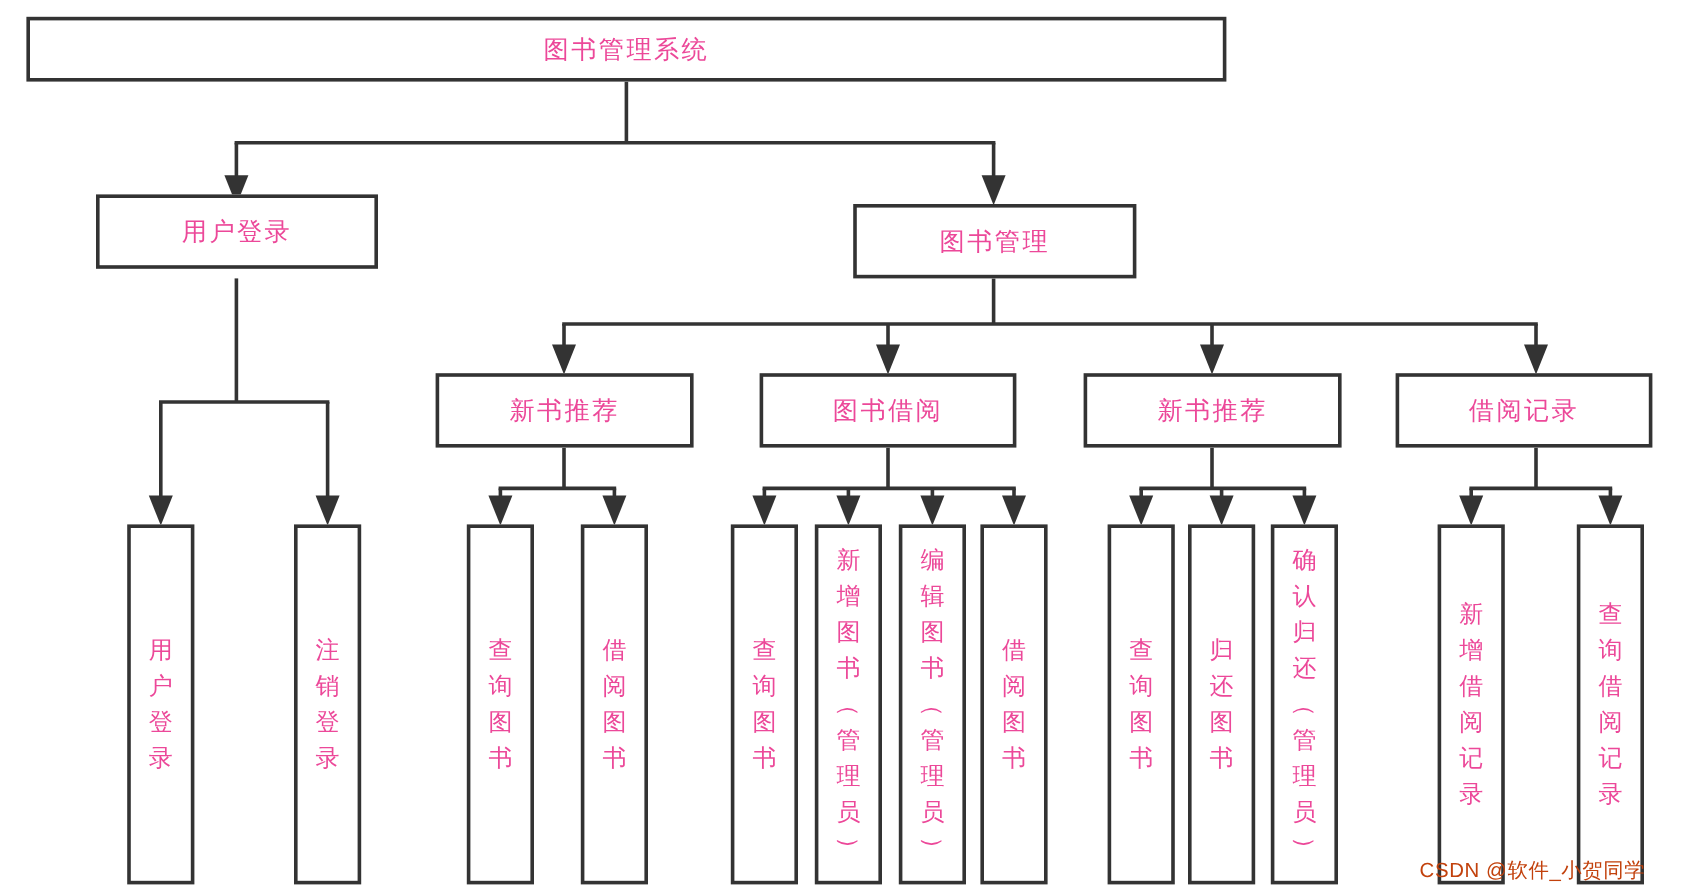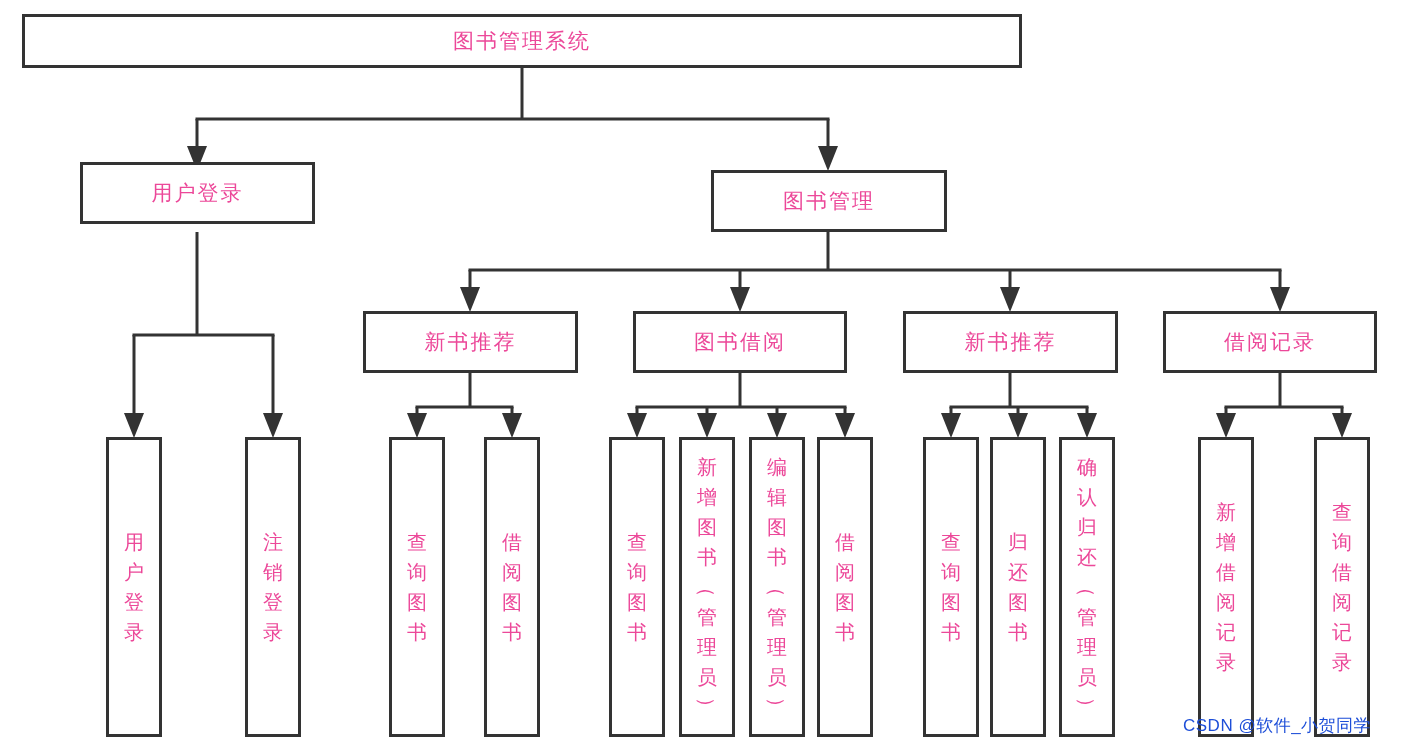--- a/index.html
+++ b/index.html
@@ -23,21 +23,21 @@
   .n-l3a{left:363px;top:311px;width:215px;height:62px;}
   .n-l3b{left:633px;top:311px;width:214px;height:62px;}
   .n-l3c{left:903px;top:311px;width:215px;height:62px;}
   .n-l3d{left:1163px;top:311px;width:214px;height:62px;}
   .f1{left:106px;}.f2{left:245px;}.f3{left:389px;}.f4{left:484px;}
   .f5{left:609px;}.f6{left:679px;}.f7{left:749px;}.f8{left:817px;}
   .f9{left:923px;}.f10{left:990px;}.f11{left:1059px;}
   .f12{left:1198px;}.f13{left:1314px;}
   .watermark{
     position:absolute;left:1183px;top:714px;z-index:5;
-    color:#1d4ed8;font-size:17px;letter-spacing:0.5px;white-space:nowrap;
+    color:#c2410c;font-size:17px;letter-spacing:0.5px;white-space:nowrap;
   }
 </style>
 </head>
 <body>
 
 <div class="canvas">
 
   <svg class="wires" width="1405" height="747" viewBox="0 0 1405 747">
       <line x1="522" y1="68" x2="522" y2="119" stroke="#333333" stroke-width="3"></line>
       <line x1="197" y1="232" x2="197" y2="335" stroke="#333333" stroke-width="3"></line>

